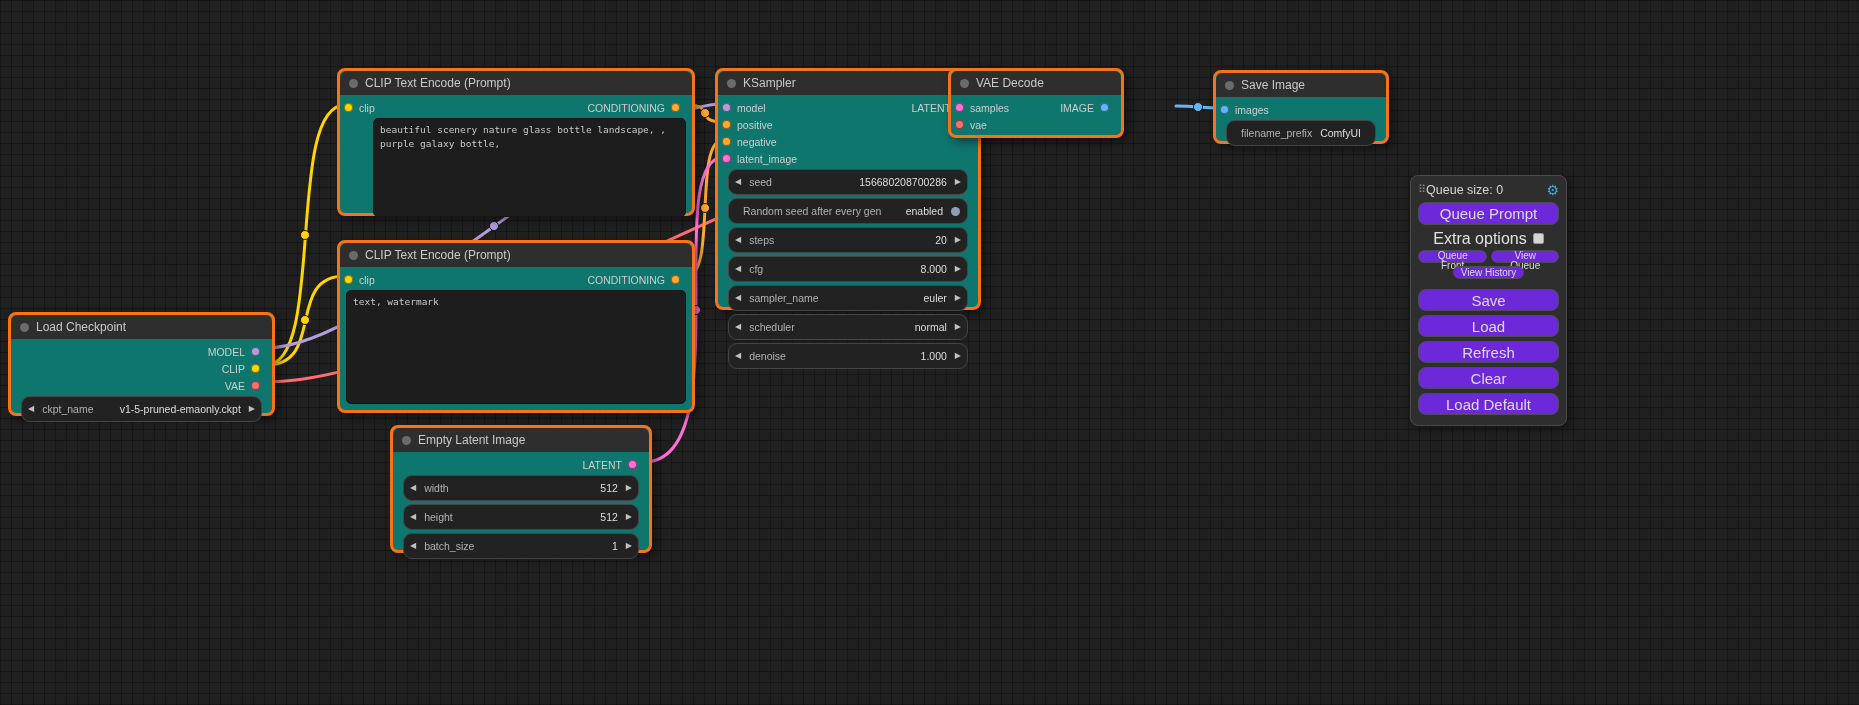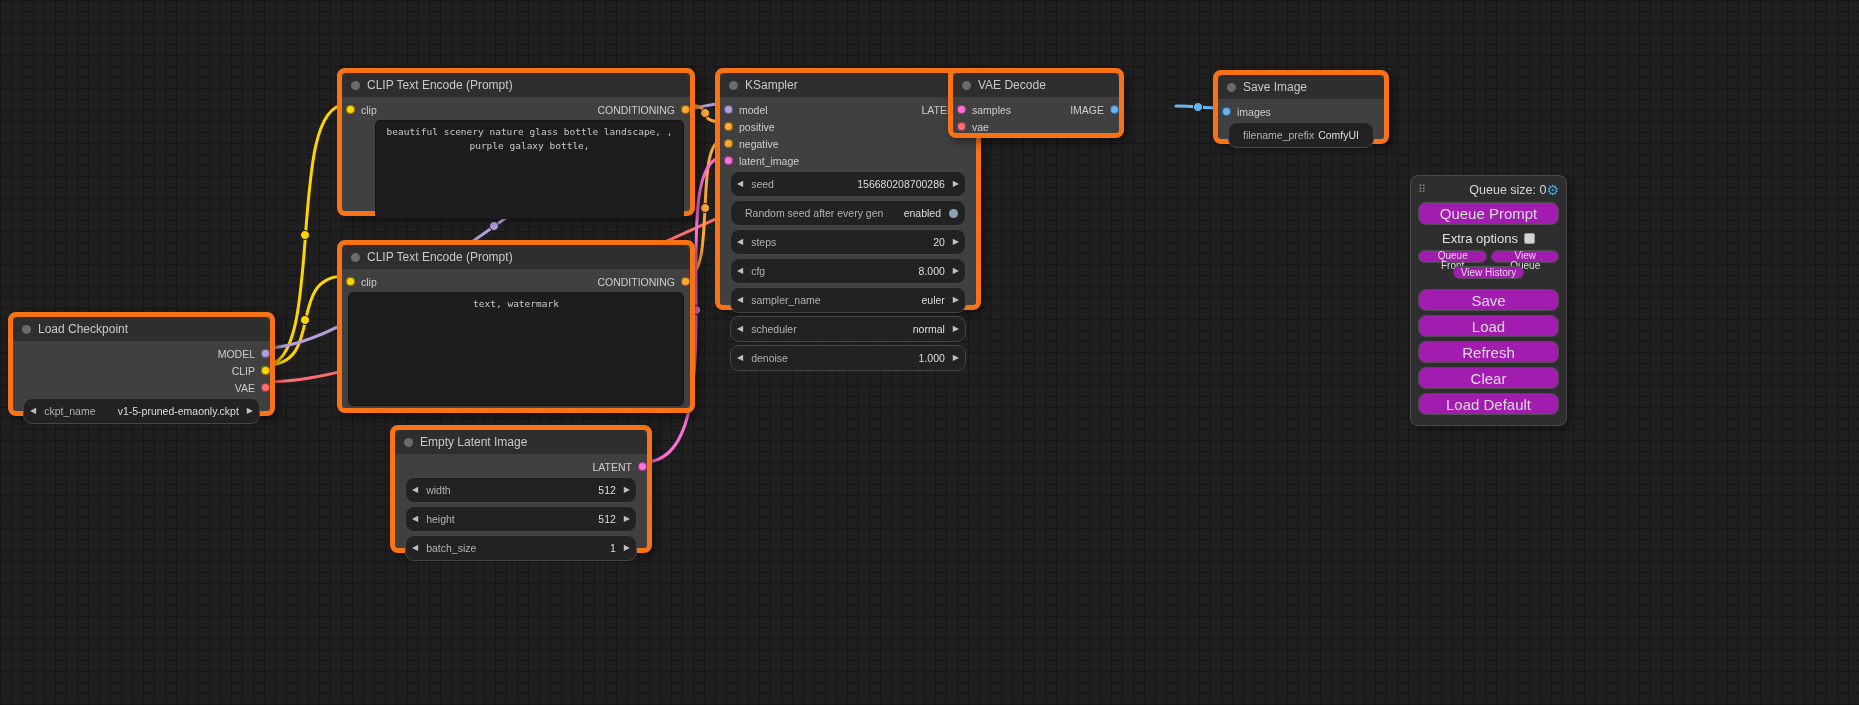--- a/index.html
+++ b/index.html
@@ -10,36 +10,35 @@
       linear-gradient(rgba(0,0,0,0.28) 1px, transparent 1px),
       linear-gradient(90deg, rgba(0,0,0,0.28) 1px, transparent 1px);
     background-size: 11px 11px;
     font-family: "Liberation Sans", sans-serif;
   }
   .wires { position: absolute; left: 0; top: 0; z-index: 0; }
   .wires path { fill: none; stroke-width: 3; stroke-linecap: round; }
   .wires circle { stroke: #1a1a1a; stroke-width: 1; }
 
   .node {
-    position: absolute; z-index: 1; background: #404040;
-    border: 5px solid #f97316; border-radius: 8px;
+    position: absolute; z-index: 1; background: #0f766e;
+    border: 3px solid #f97316; border-radius: 8px;
     box-shadow: 4px 4px 10px rgba(0,0,0,0.45);
-    text-align: center;
   }
   .ntitle {
     display: flex; align-items: center; gap: 7px; height: 24px; padding: 0 9px;
     background: #2e2e2e; border-radius: 7px 7px 0 0; color: #c9c9c9; font-size: 12px;
   }
   .tdot { width: 9px; height: 9px; border-radius: 50%; background: #6b6b6b; flex: none; }
   .pbody { padding-top: 4px; }
   .prow { display: flex; justify-content: space-between; align-items: center; height: 17px; }
   .prow.out-only { justify-content: flex-end; }
   .port { display: flex; align-items: center; gap: 6px; font-size: 10.5px; color: #cdcdcd; }
   .port.in { padding-left: 4px; }
-  .port.out { padding-right: 0; }
+  .port.out { padding-right: 12px; }
   .pdot { width: 9px; height: 9px; border-radius: 50%; flex: none; box-shadow: inset 0 0 0 1px rgba(0,0,0,0.45); }
 
   .c-model { background: #b39ddb; } .w-model { stroke: #b39ddb; fill: #b39ddb; }
   .c-clip  { background: #ffd500; } .w-clip  { stroke: #ffd500; fill: #ffd500; }
   .c-vae   { background: #ff6e6e; } .w-vae   { stroke: #ff6e6e; fill: #ff6e6e; }
   .c-cond  { background: #ffa931; } .w-cond  { stroke: #ffa931; fill: #ffa931; }
   .c-latent{ background: #ff6fd8; } .w-latent{ stroke: #ff6fd8; fill: #ff6fd8; }
   .c-image { background: #64b5f6; } .w-image { stroke: #64b5f6; fill: #64b5f6; }
   .wires circle.w-model, .wires circle.w-clip, .wires circle.w-vae,
   .wires circle.w-cond, .wires circle.w-latent, .wires circle.w-image { stroke: #1c1c1c; }
@@ -60,28 +59,28 @@
     line-height: 1.45; padding: 4px 6px; white-space: pre-wrap; word-break: break-word; overflow: hidden;
   }
 
   .menu {
     position: absolute; left: 1410px; top: 175px; width: 157px; z-index: 2;
     background: #2e2e2e; border: 1px solid #4a4a4a; border-radius: 8px;
     padding: 6px 7px; color: #ddd; box-shadow: 3px 3px 8px rgba(0,0,0,0.4);
   }
   .mhead { display: flex; align-items: center; height: 15px; margin-bottom: 5px; }
   .drag { color: #8a8a8a; font-size: 11px; cursor: move; flex: none; }
-  .qsize { flex: 1; text-align: right; font-size: 12.5px; color: #d6d6d6; }
+  .qsize { flex: 1; text-align: left; font-size: 12.5px; color: #d6d6d6; }
   .gear { color: #3fa9e0; font-size: 14px; line-height: 1; flex: none; cursor: pointer; }
   .menu button {
-    font-family: inherit; background: #a21caf; border: 1px solid #4e4e4e;
+    font-family: inherit; background: #6d28d9; border: 1px solid #4e4e4e;
     border-radius: 8px; color: #dcdcdc; cursor: pointer;
   }
   .qp { width: 100%; height: 23px; font-size: 15px; margin-bottom: 7px; }
-  .extra { display: flex; justify-content: center; align-items: center; gap: 6px; font-size: 13px; height: 13px; margin-bottom: 5px; color: #e0e0e0; }
+  .extra { display: flex; justify-content: center; align-items: center; gap: 6px; font-size: 16px; height: 13px; margin-bottom: 5px; color: #e0e0e0; }
   .checkbox { width: 11px; height: 11px; background: #d4d4d4; border: 1px solid #9a9a9a; border-radius: 2px; flex: none; }
   .srow { display: flex; justify-content: center; gap: 4px; margin-bottom: 3px; }
   .btn-s { font-size: 10px; height: 13px; padding: 0 7px; border-radius: 7px; line-height: 1; }
   .stack { margin-top: 10px; }
   .btn-b { display: block; width: 100%; height: 22px; font-size: 15px; margin-bottom: 4px; }
 </style>
 </head>
 <body>
 
 <div style="position:absolute;inset:0;">

